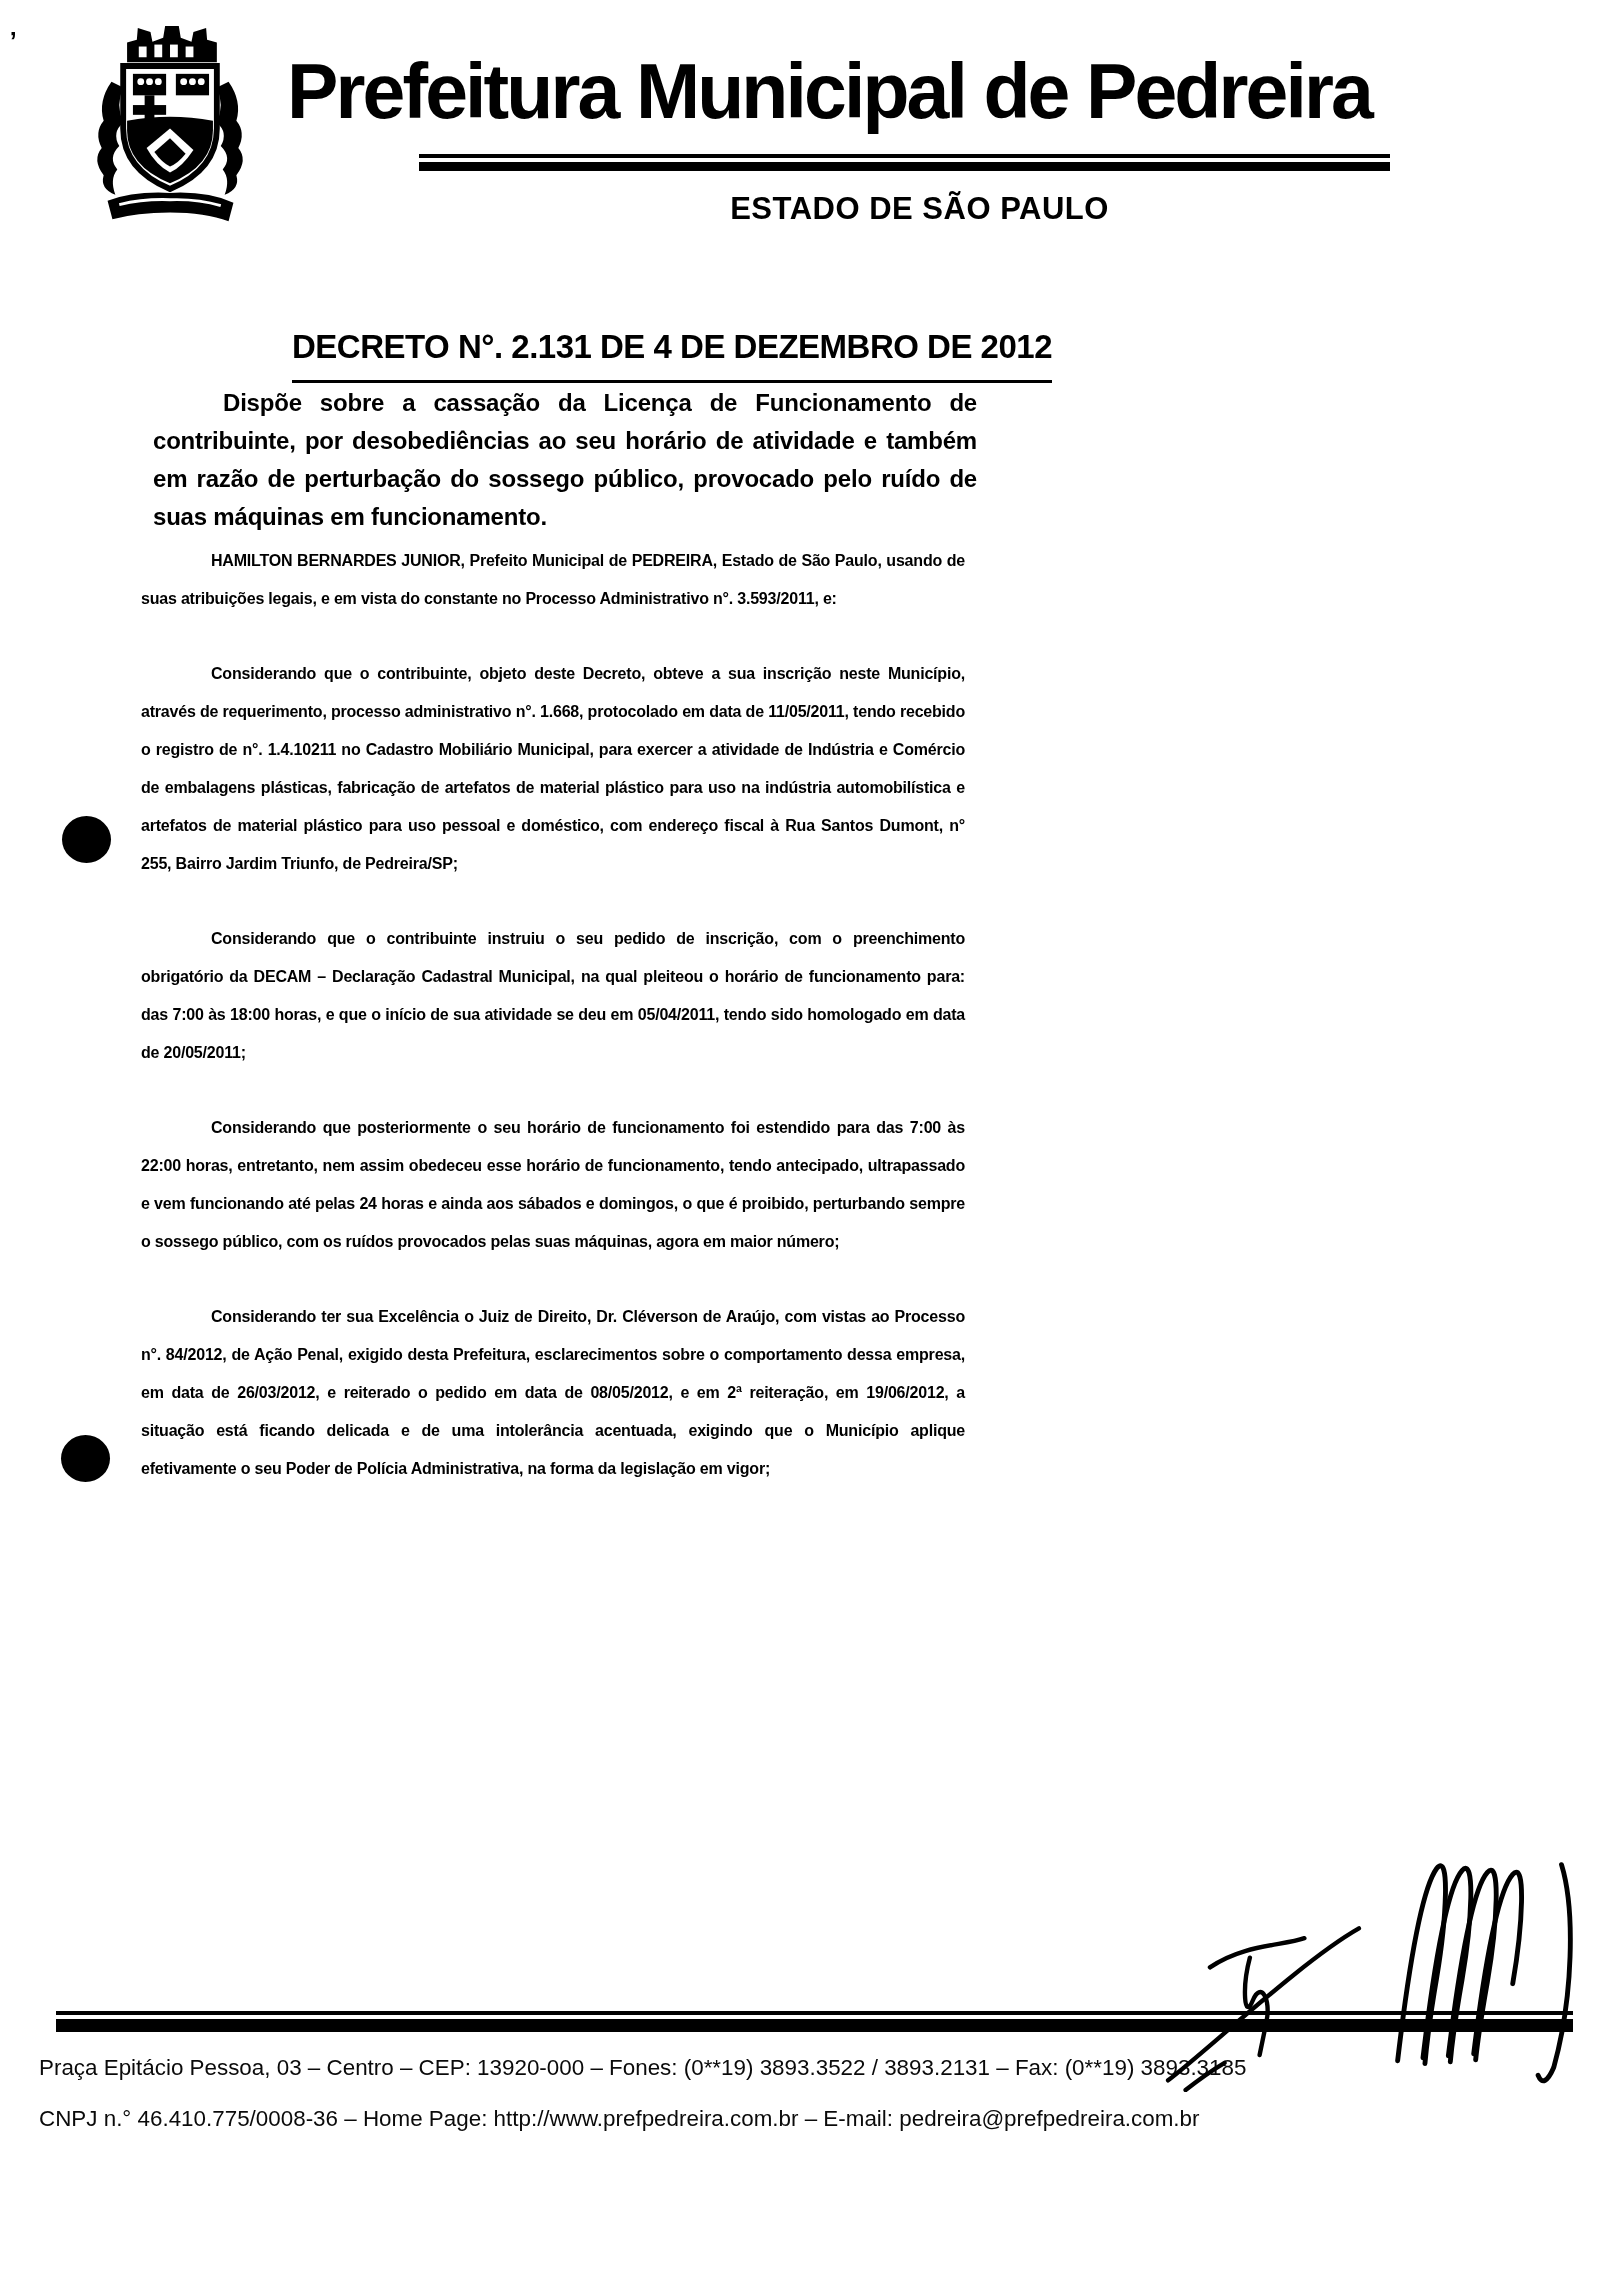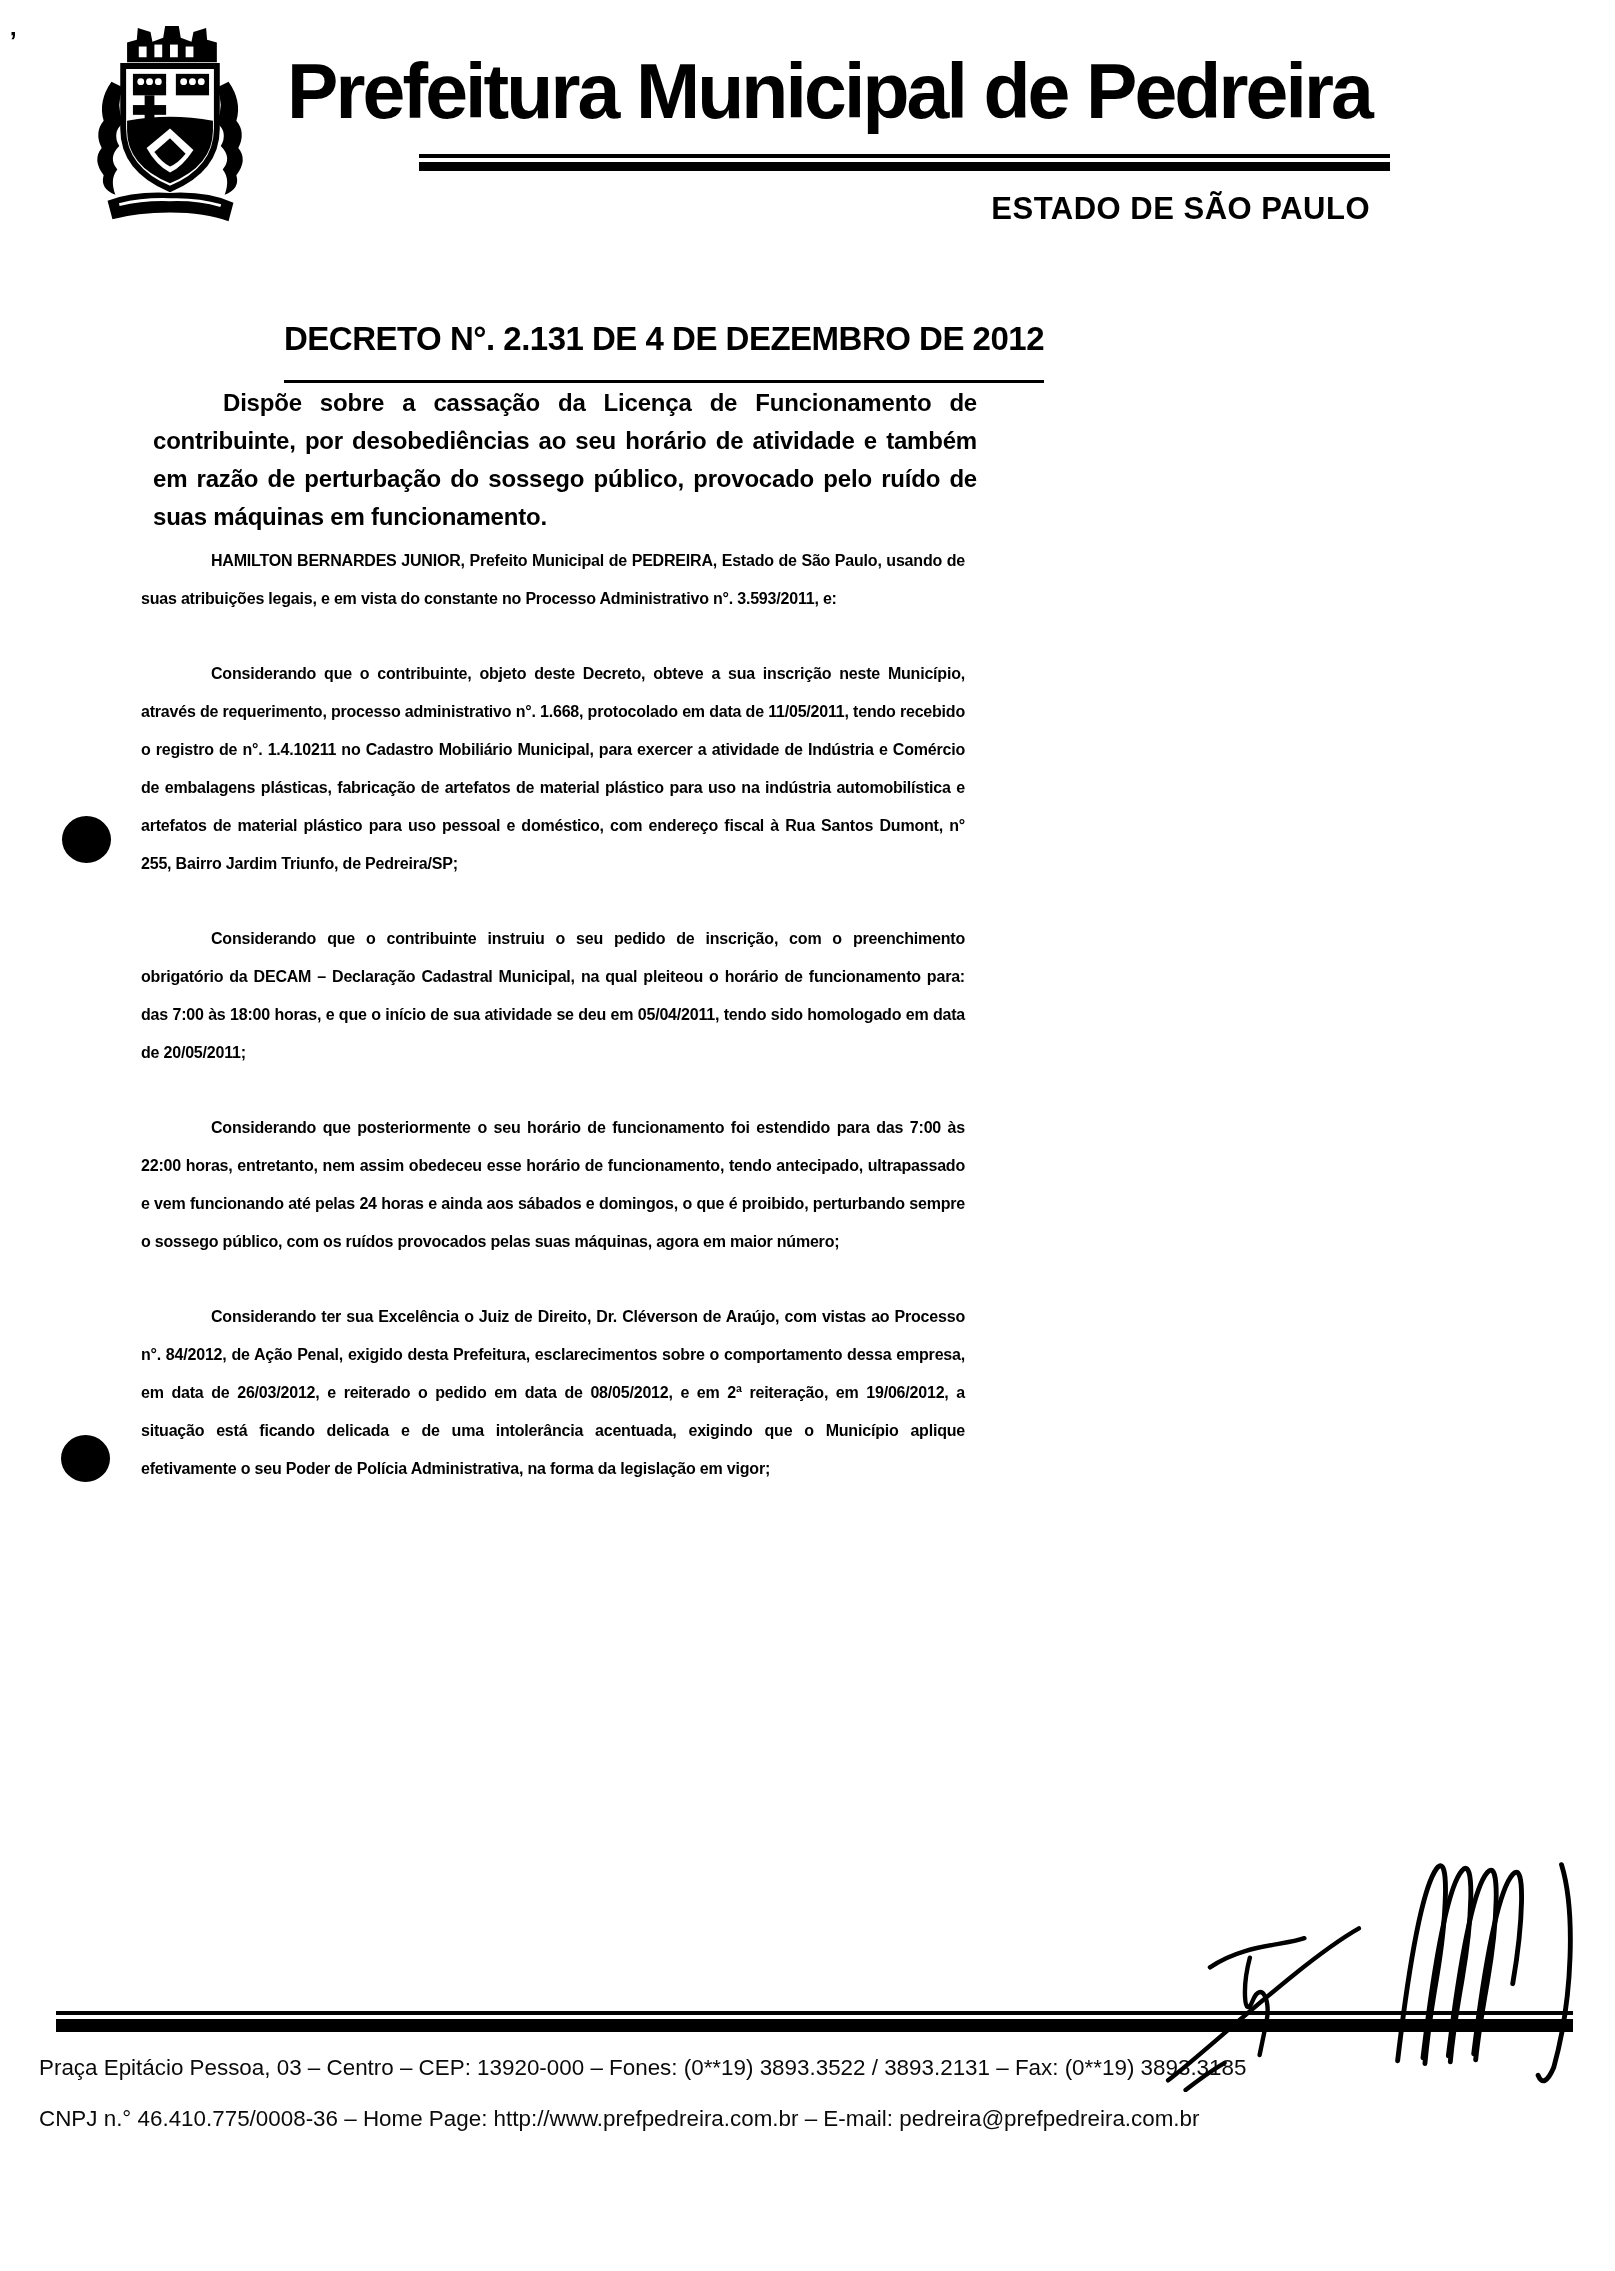--- a/index.html
+++ b/index.html
@@ -17,28 +17,28 @@
   .scan-tick{position:absolute;left:9.8px;top:27px;font-size:25px;font-weight:bold;color:#000;}
   .org-title{
     position:absolute;left:271px;top:31px;margin:16px;
     font-size:77px;font-weight:bold;letter-spacing:-2.9px;white-space:nowrap;
   }
   .header-divider{position:absolute;left:419px;top:154px;width:971px;}
   .header-divider .rule-thin{height:3.9px;background:#000;}
   .header-divider .rule-gap{height:3.9px;background:transparent;}
   .header-divider .rule-thick{height:8.8px;background:#000;}
   .org-subtitle{
-    position:absolute;left:399px;top:191px;width:971px;margin:0;
-    text-align:right;font-size:31px;font-weight:bold;letter-spacing:0.5px;
+    position:absolute;left:434px;top:191px;width:971px;margin:0;
+    text-align:center;font-size:31px;font-weight:bold;letter-spacing:0.5px;
   }
   
   .decree-title{
-    position:absolute;left:276px;top:312px;margin:8px;
+    position:absolute;left:276px;top:312px;margin:16px;
     font-size:33px;font-weight:bold;letter-spacing:-0.5px;white-space:nowrap;
-    border-bottom:3.9px solid #000;padding-bottom:22px;
+    border-bottom:3.9px solid #000;padding-bottom:14px;
   }
   .ementa{
     position:absolute;left:153px;top:384px;width:824px;margin:0;
     font-size:24px;font-weight:bold;line-height:38px;
     text-align:justify;text-indent:70px;letter-spacing:-0.2px;
   }
   .body-flow{
     position:absolute;left:141px;top:542px;width:824px;
     font-size:16px;font-weight:bold;line-height:38px;
     text-align:justify;letter-spacing:-0.2px;

